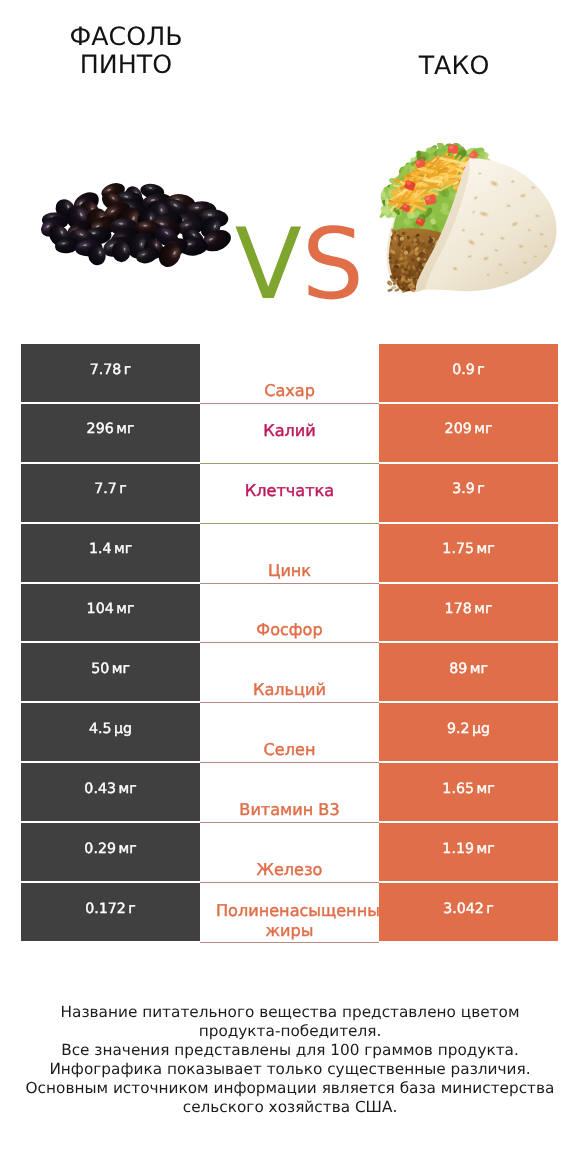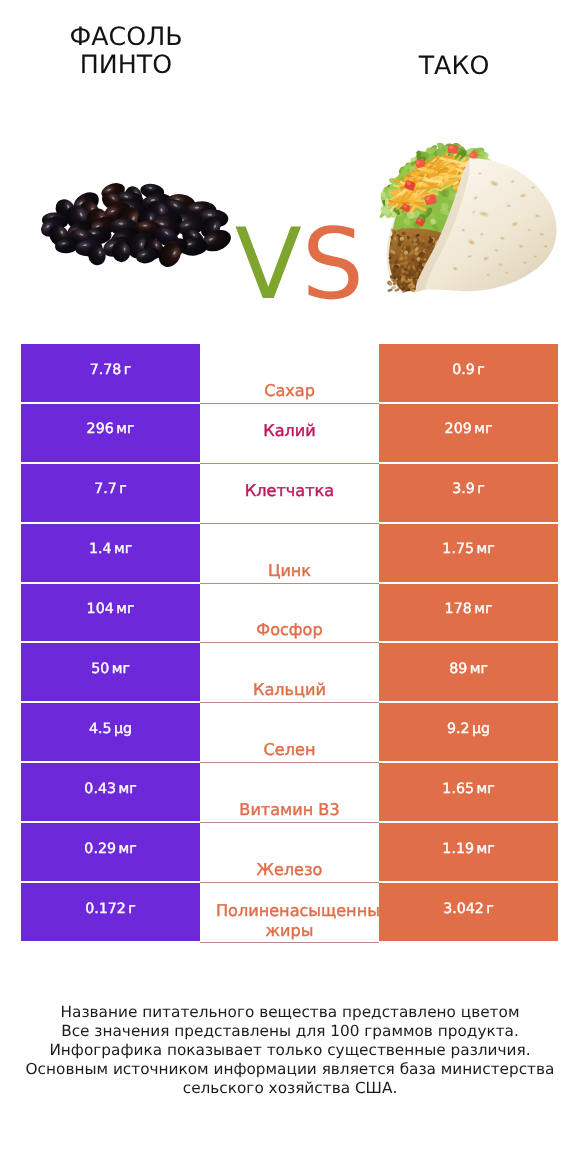--- a/index.html
+++ b/index.html
@@ -26,21 +26,21 @@
   .imgL svg,.imgR svg{display:block;width:100%;height:100%;}
 
   
   .table{position:absolute;left:21px;top:344px;width:537px;}
   .row{display:flex;height:59.9px;}
   .cell{width:179px;box-sizing:border-box;}
   .cL,.cR{display:flex;align-items:baseline;justify-content:center;padding-top:17.5px;}
   
   .cL,.cR{font-size:14.2px;font-weight:400;color:#ffffff;border-bottom:2px solid #ffffff;
           font-family:"DejaVu Sans",sans-serif;-webkit-text-stroke:0.4px #ffffff;}
-  .cL{background:#6d28d9;}
+  .cL{background:#404040;}
   .cR{background:#E06E49;}
   .cM{background:#ffffff;font-size:16.1px;font-weight:400;text-align:center;
       line-height:19px;overflow:hidden;
       font-family:"DejaVu Sans",sans-serif;
       display:flex;align-items:center;justify-content:center;
       -webkit-text-stroke:0.42px currentColor;}
   .cM.win-l{color:#be185d;border-bottom:1.4px solid #93a471;}
   .cM.win-r{color:#E06E49;border-bottom:1.4px solid #b98c7f;align-items:flex-end;}
   .unit{font-size:14.2px;margin-left:2.5px;font-weight:400;}
   .cM span{display:block;width:179px;position:relative;top:-3px;white-space:nowrap;}
@@ -1582,18 +1582,19 @@
         </div>
         <div class="cell cR">
           <span>3.042</span>
           <span class="unit">г</span>
         </div>
       </div>
     </div>
 
   <div class="footer" id="footer">
       <div>Название питательного вещества представлено цветом</div>
+      <div>продукта-победителя.</div>
       <div>Все значения представлены для 100 граммов продукта.</div>
       <div>Инфографика показывает только существенные различия.</div>
       <div>Основным источником информации является база министерства</div>
       <div>сельского хозяйства США.</div>
     </div>
 </div>
 
 </body></html>

